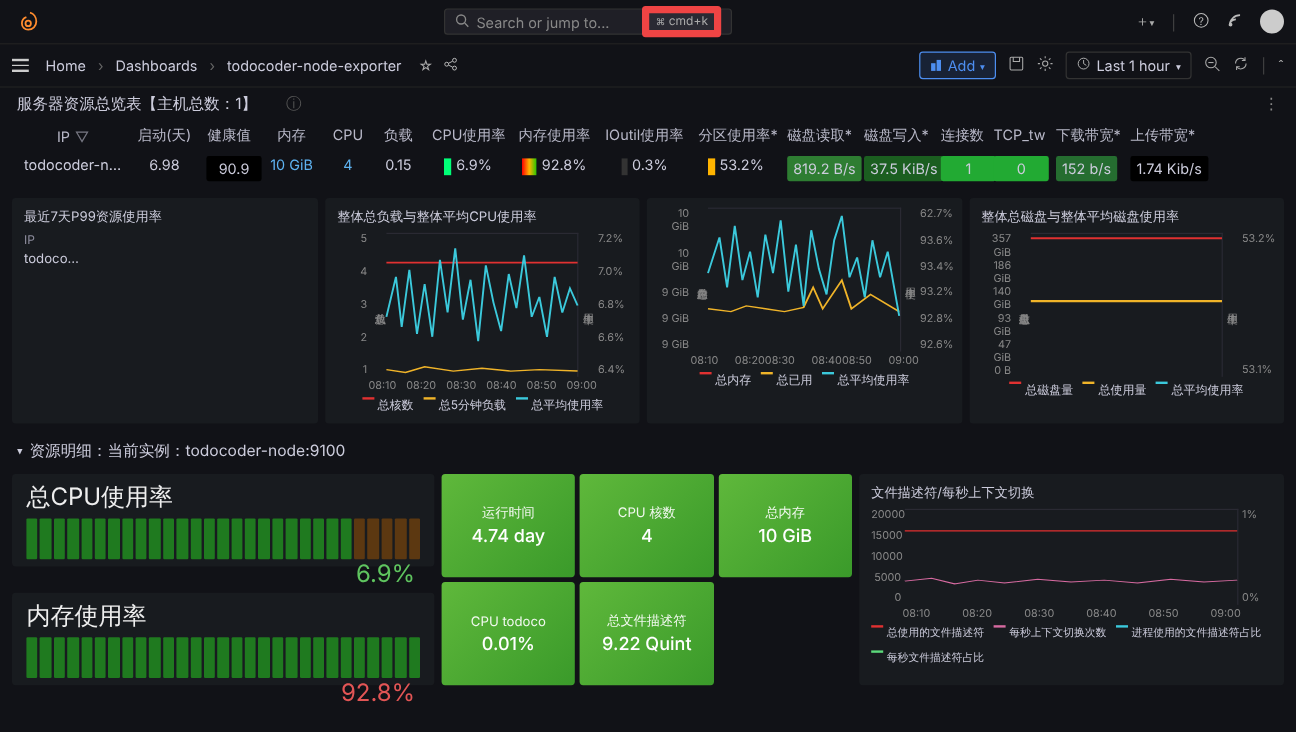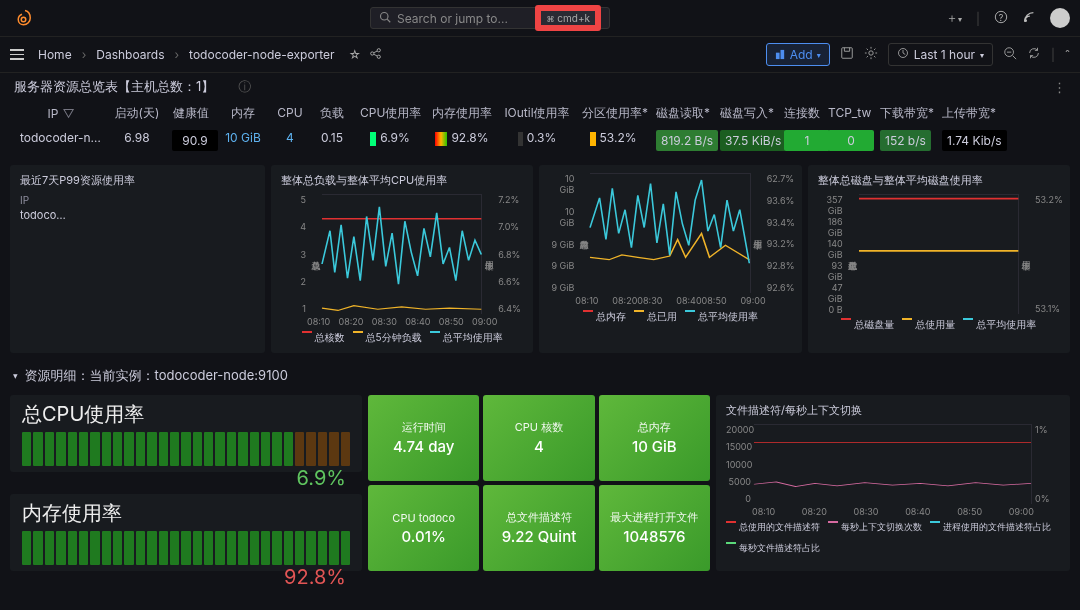--- a/index.html
+++ b/index.html
@@ -476,24 +476,20 @@
         <span class="val">10 GiB</span>
       </div>
     <div class="tile">
         <span class="lbl">CPU todoco</span>
         <span class="val">0.01%</span>
       </div>
     <div class="tile">
         <span class="lbl">总文件描述符</span>
         <span class="val">9.22 Quint</span>
       </div>
-    <div class="tile">
-        <span class="lbl">最大进程打开文件</span>
-        <span class="val">1048576</span>
-      </div>
   </div>
 
   <div class="fdpanel">
     <div class="ptitle">文件描述符/每秒上下文切换</div>
     <div class="fdchart">
       <div class="yaxis">
           <span>20000</span>
           <span>15000</span>
           <span>10000</span>
           <span>5000</span>

